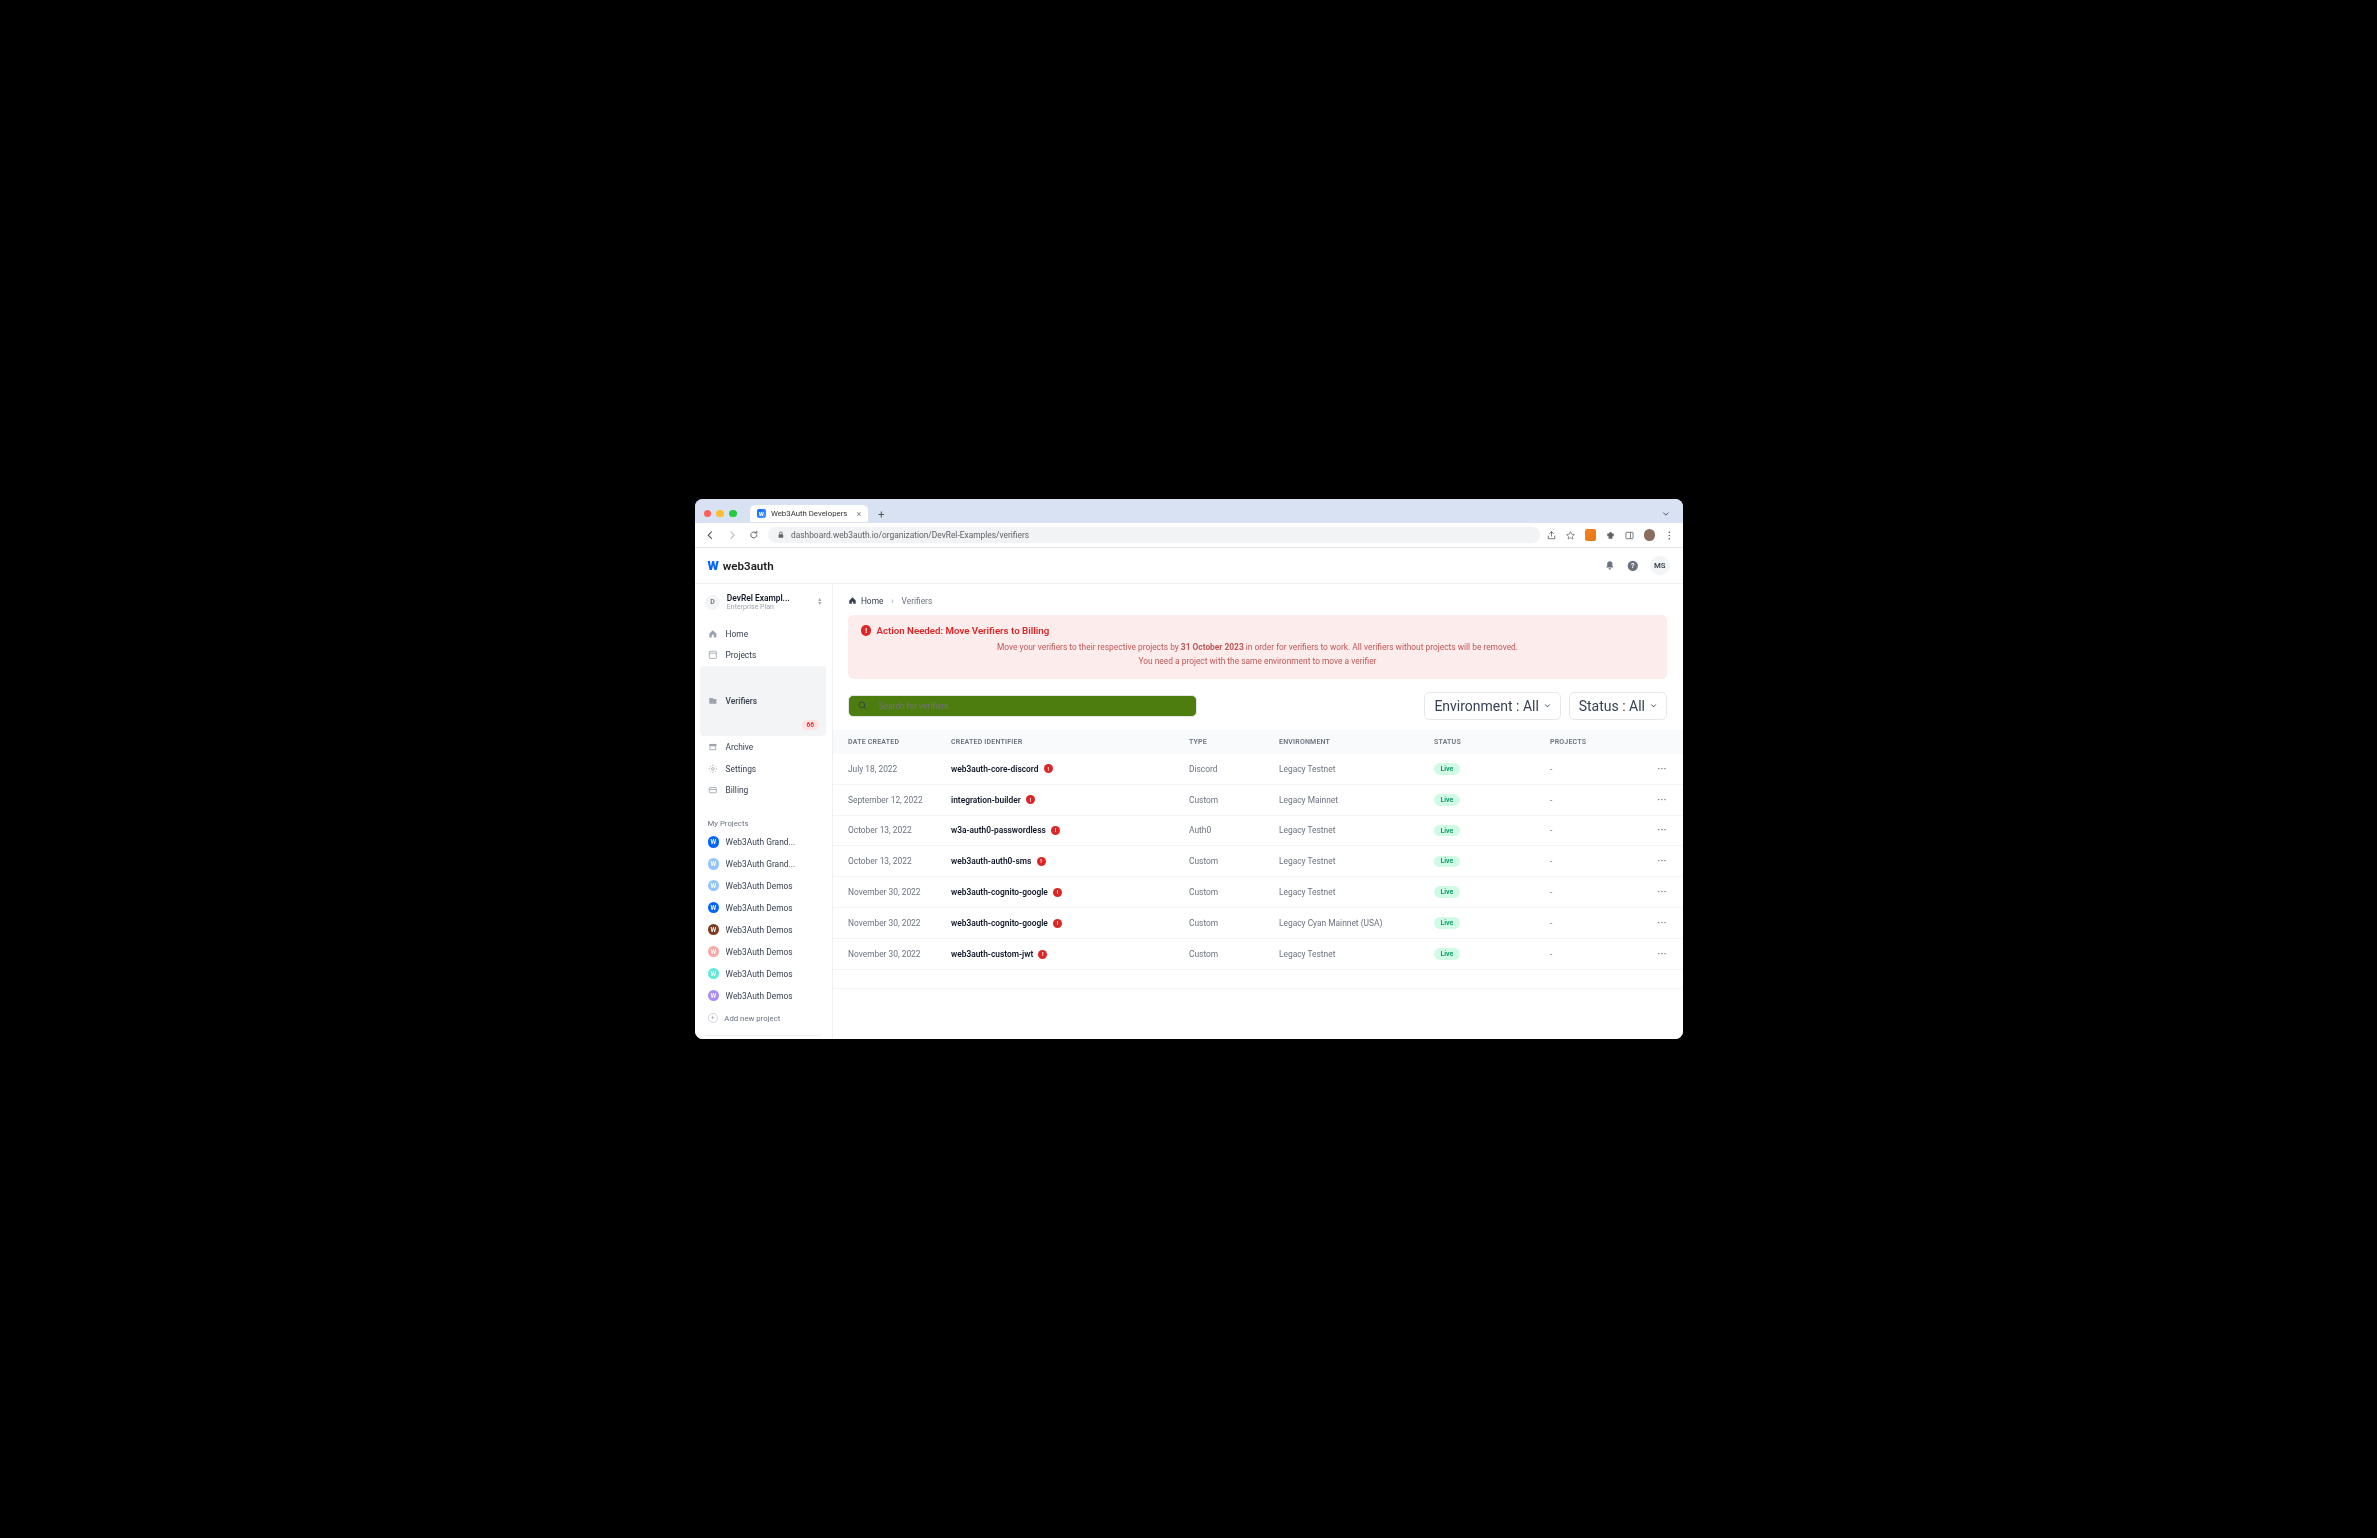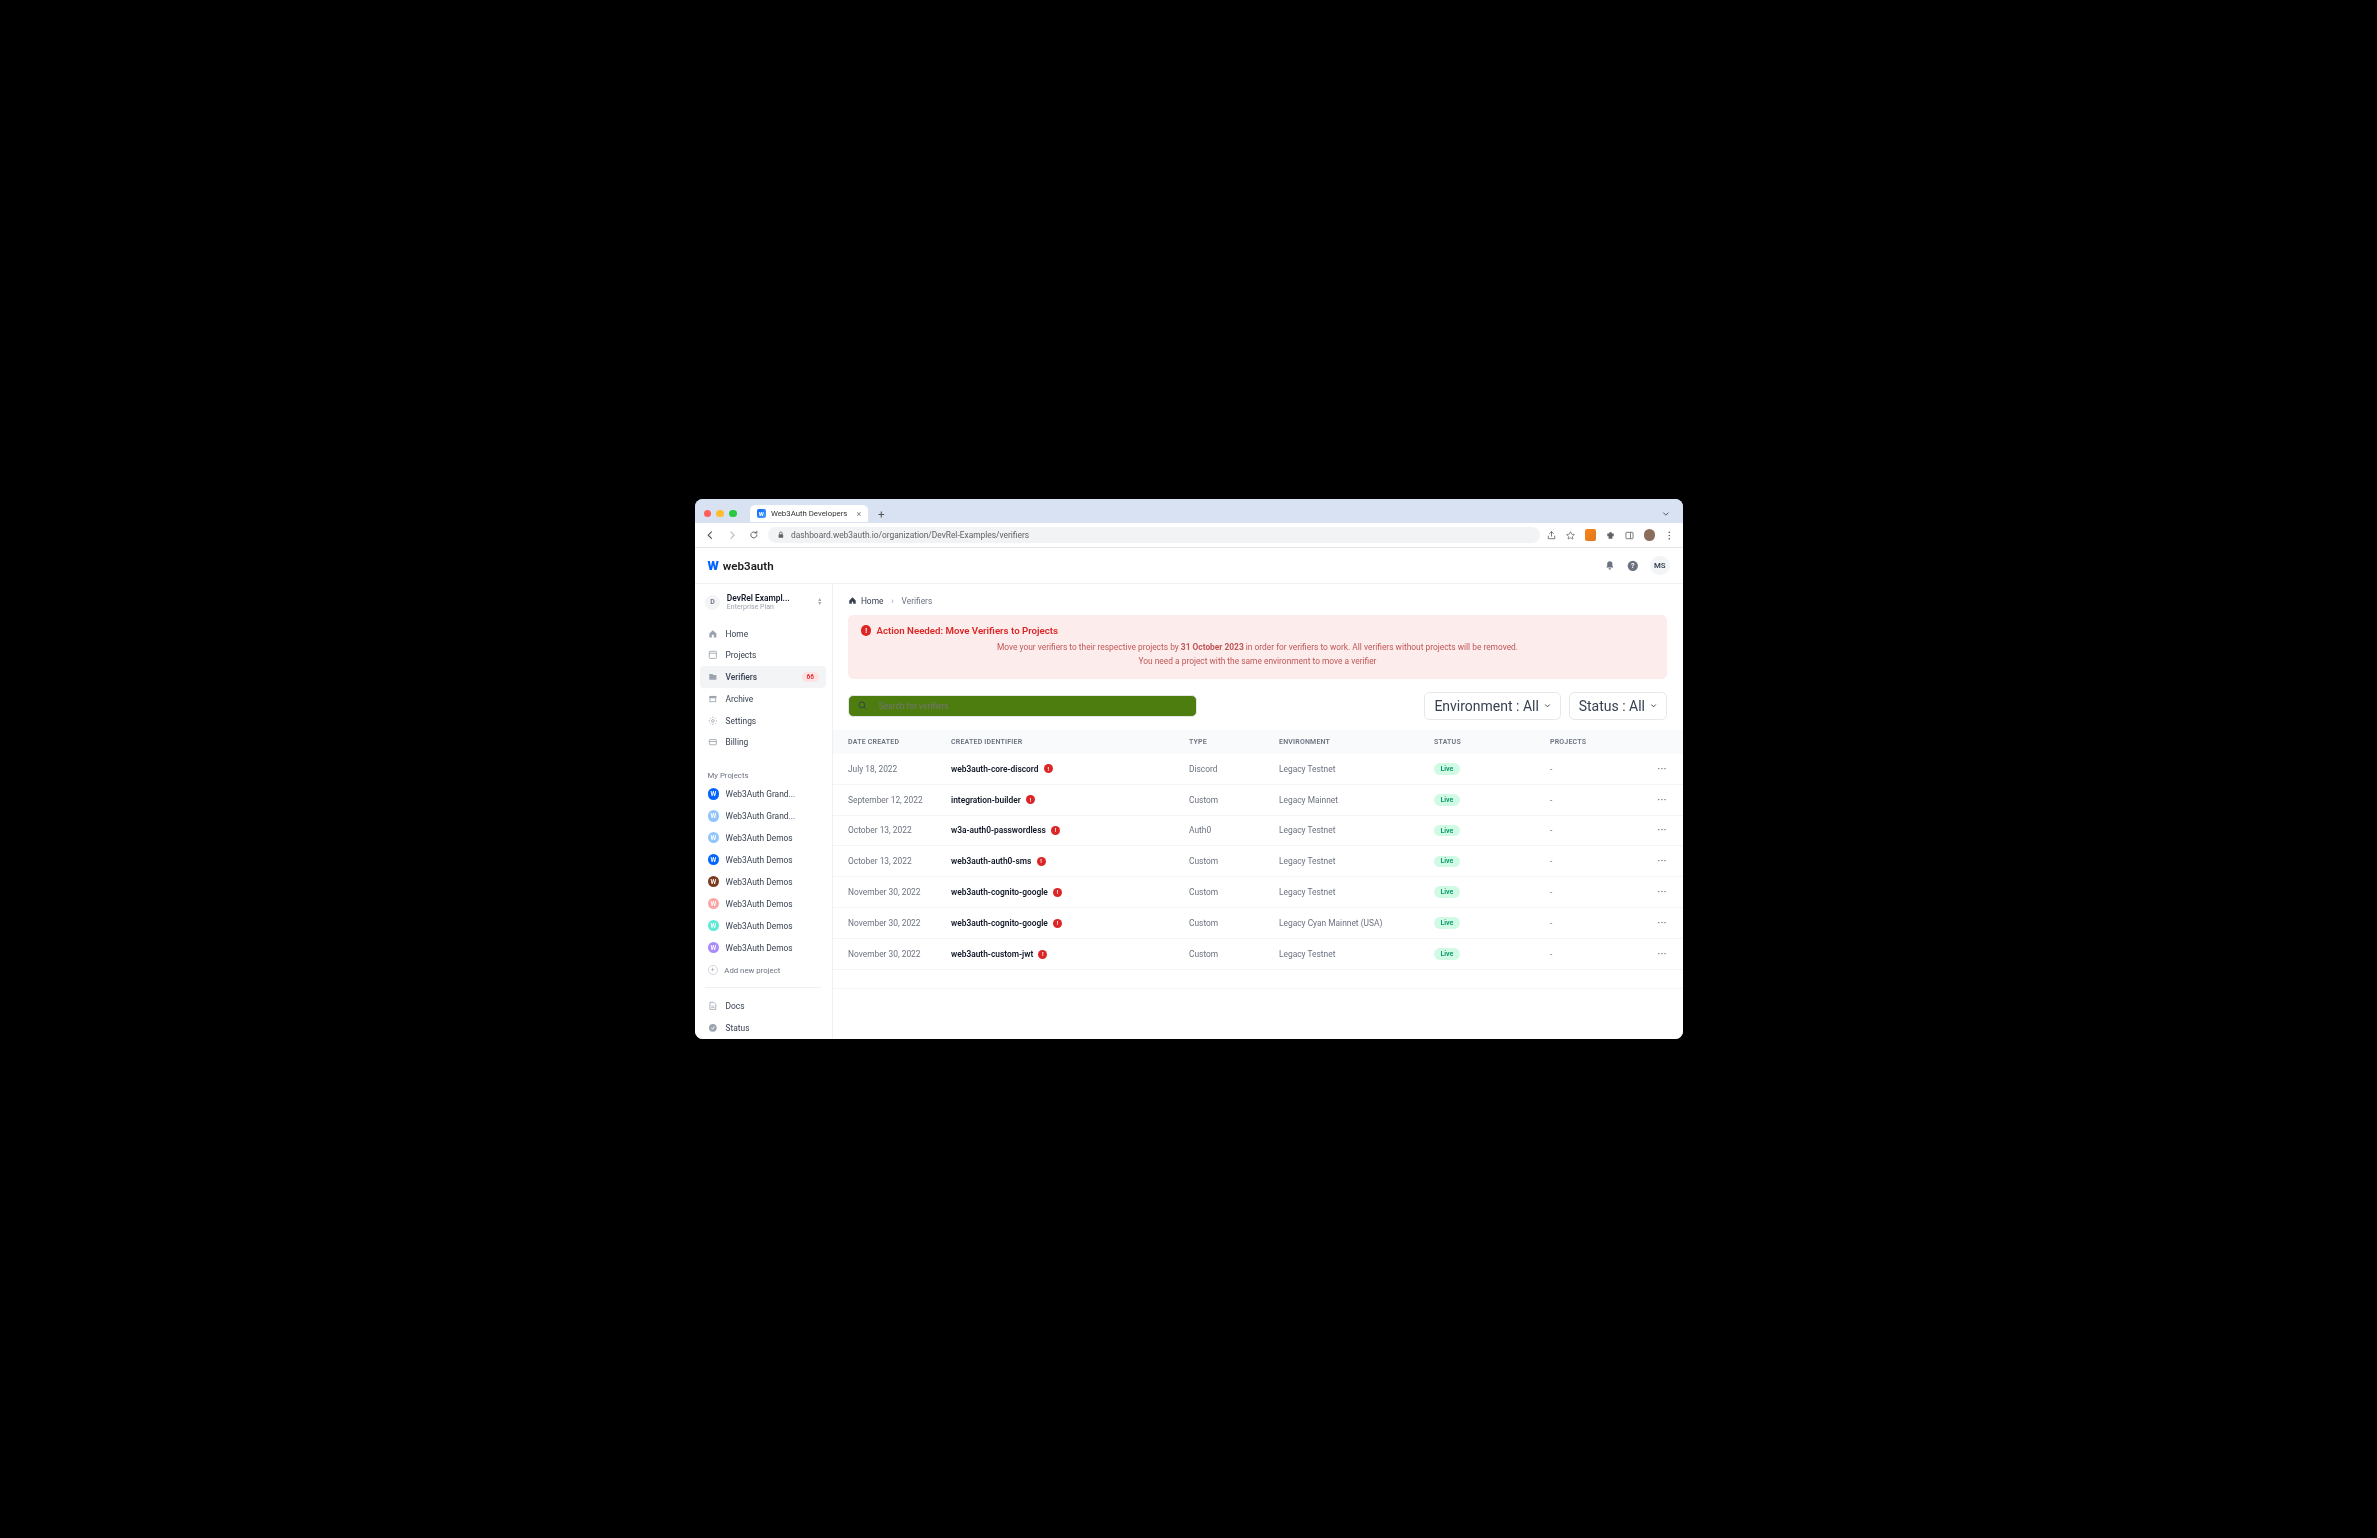--- a/index.html
+++ b/index.html
@@ -47,21 +47,21 @@
   .org-avatar { width:15.5px;height:15.5px;border-radius:50%;background:#f3f4f6;display:flex;align-items:center;justify-content:center;font-size:7px;font-weight:600;color:#6b7280; }
   .org-info { flex:1; min-width:0; }
   .org-name { font-size:8.4px; font-weight:600; color:#111827; white-space:nowrap; overflow:hidden; text-overflow:ellipsis; }
   .org-plan { font-size:7px; color:#9ca3af; }
   .org-chevron { color:#9ca3af; display:flex;flex-direction:column;line-height:3.9px;font-size:5.8px; }
   
   .nav-section { padding: 2.6px 5.2px; }
   .nav-item { display:flex; align-items:center; padding:5.8px 7.8px; gap:7.8px; font-size:8.4px; color:#374151; border-radius:3.9px; cursor:pointer; }
   .nav-item.active { background:#f3f4f6; font-weight:500; }
   .nav-icon { width:10.3px; color:#9ca3af; display:flex;align-items:center;justify-content:center; }
-  .nav-badge { margin-left:auto; background:#fee2e2; color:#dc2626; font-size:6.5px; font-weight:600; padding:1.3px 4.5px; border-radius:6.5px; }
+  .nav-badge { margin-left:auto; background:#fee2e2; color:#dc2626; font-size:6.5px; font-weight:600; padding:1.3px 4.5px; border-radius:6.5px;margin-top:48px; }
   
   .sidebar-divider { height:0.6px; background:#eef0f2; margin:5.2px 10.3px; }
   .sidebar-label { font-size:7.8px; color:#6b7280; padding:5.2px 13px 2.6px; }
   
   .project-item { display:flex; align-items:center; padding:5.2px 13px; gap:6.5px; font-size:8.4px; color:#374151; cursor:pointer; white-space:nowrap; overflow:hidden; }
   .proj-dot { width:11.6px;height:11.6px;border-radius:50%;display:flex;align-items:center;justify-content:center;color:#fff;font-size:6.5px;font-weight:600;flex-shrink:0; }
   .proj-name { overflow:hidden; text-overflow:ellipsis; }
   
   .add-project { display:flex;align-items:center;gap:6.5px;padding:6.5px 13px;font-size:7.8px;color:#6b7280;cursor:pointer; }
   .add-circle { width:10.3px;height:10.3px;border:0.6px solid #d1d5db;border-radius:50%;display:flex;align-items:center;justify-content:center;font-size:7px;color:#9ca3af; }
@@ -357,21 +357,21 @@
               </svg>
             <span>Home</span>
           </a>
           <span class="bc-sep">›</span>
           <span>Verifiers</span>
         </div>
 
         <div class="alert">
           <div class="alert-title">
             <span class="alert-icon">!</span>
-            <span>Action Needed: Move Verifiers to Projects</span>
+            <span>Action Needed: Move Verifiers to Billing</span>
           </div>
           <div class="alert-body">
             <span>Move your verifiers to their respective projects by </span><b>31 October 2023</b><span> in order for verifiers to work. All verifiers without projects will be removed.</span><br>
             <span>You need a project with the same environment to move a verifier</span>
           </div>
         </div>
 
 
         <div class="filters-row">
           <div class="search-box">

